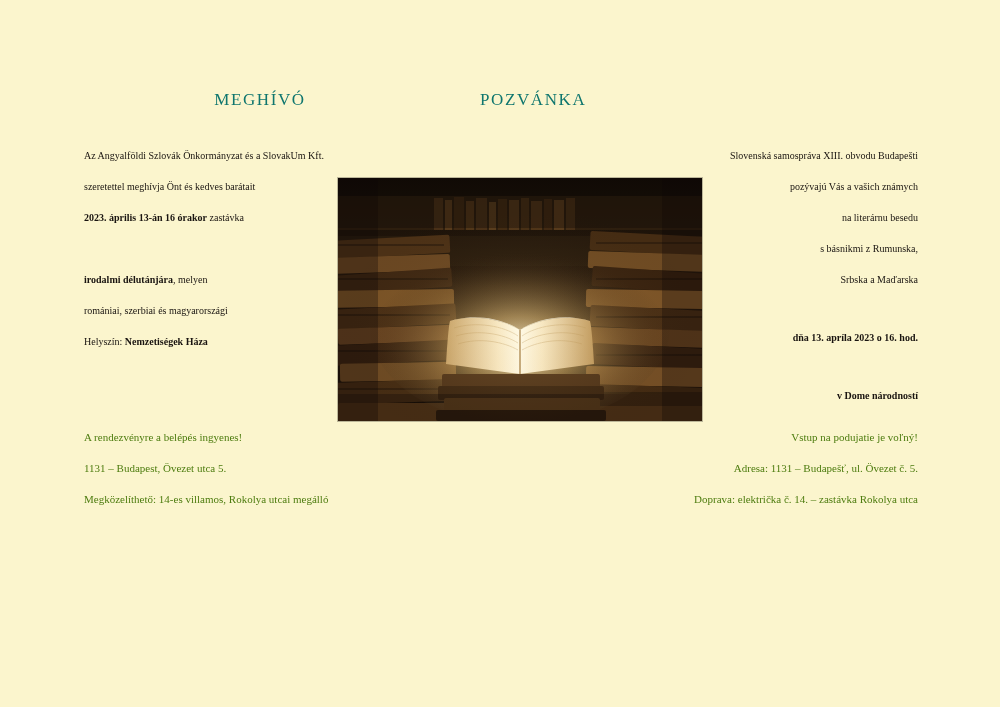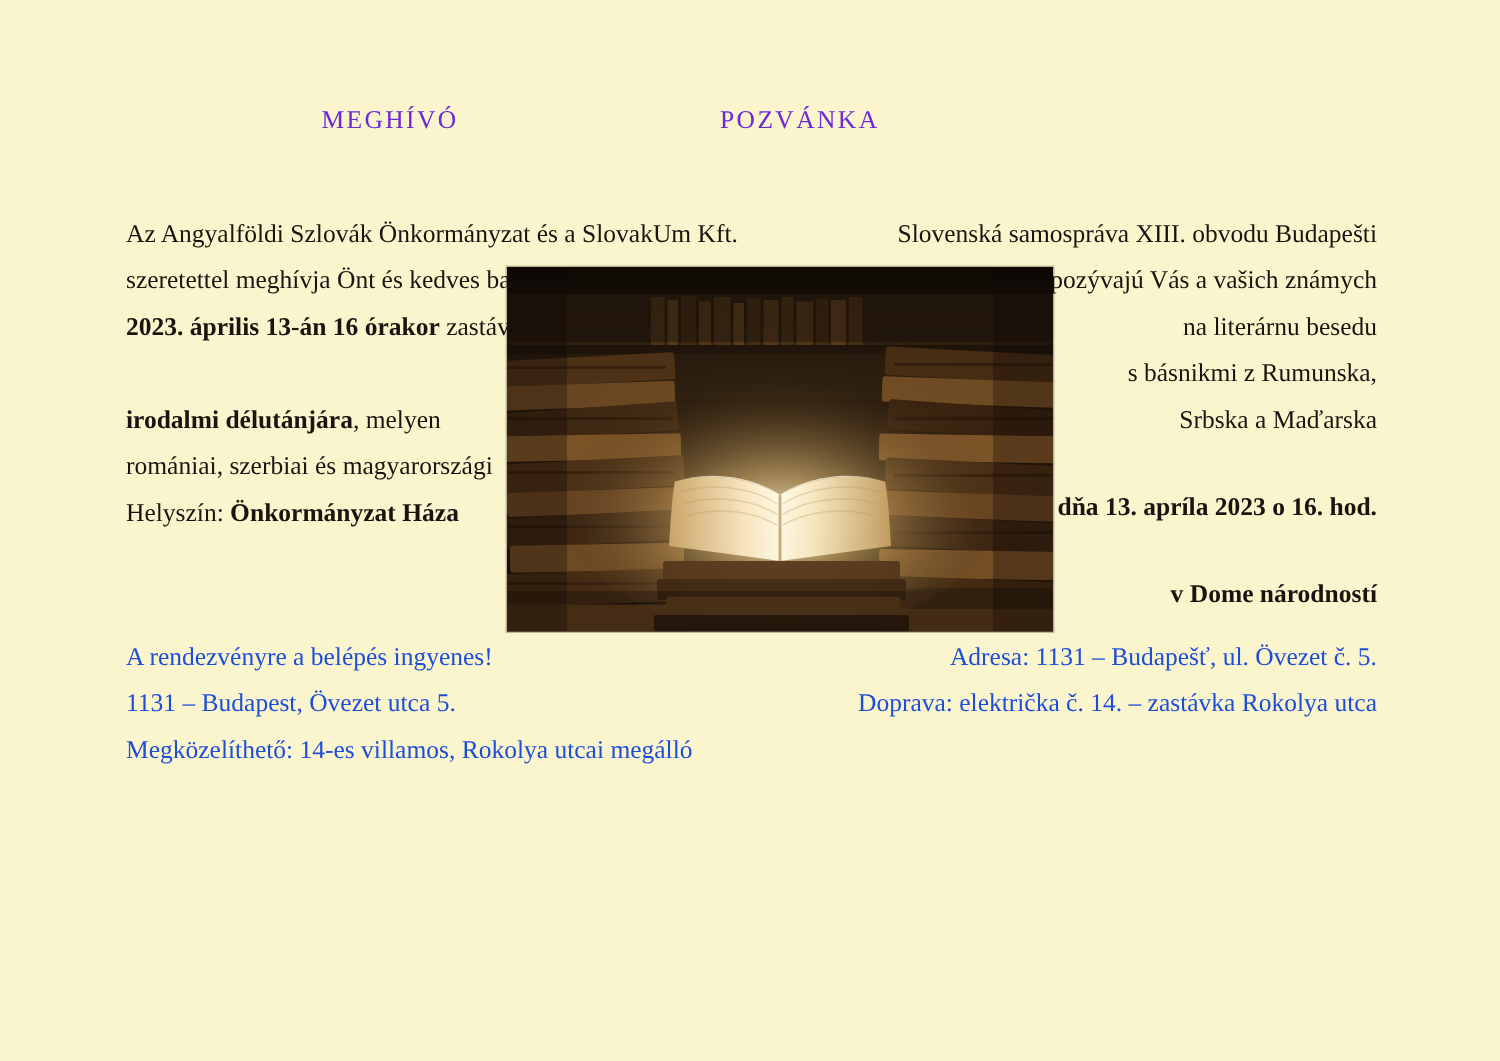--- a/index.html
+++ b/index.html
@@ -16,41 +16,41 @@
   }
   .page {
     position: relative;
     width: 1000px;
     height: 707px;
   }
 
   
   .title {
     position: absolute;
-    top: 70px;
+    top: 90px;
     font-size: 17px;
     letter-spacing: 1.6px;
-    color: #6d28d9;
+    color: #0f766e;
   }
   .title-left {
     left: 0;
     width: 520px;
     text-align: center;
   }
   .title-right {
     left: 480px;
     width: 520px;
     text-align: left;
   }
 
   
   .col {
     position: absolute;
     top: 140px;
-    font-size: 17px;
+    font-size: 10px;
     line-height: 31px;
     color: #191410;
   }
   .col-left {
     left: 84px;
     width: 360px;
     text-align: left;
   }
   .col-right {
     right: 82px;
@@ -65,23 +65,23 @@
   }
   .b {
     font-weight: bold;
     margin-top: 27px;
   }
 
   
   .lower {
     position: absolute;
     top: 422px;
-    font-size: 17px;
+    font-size: 11px;
     line-height: 31px;
-    color: #1d4ed8;
+    color: #4d7c0f;
   }
   .lower-left {
     left: 84px;
     width: 420px;
     text-align: left;
   }
   .lower-right {
     right: 82px;
     width: 420px;
     text-align: right;
@@ -110,21 +110,21 @@
   <div class="title title-left">MEGHÍVÓ</div>
   <div class="title title-right">POZVÁNKA</div>
 
   <div class="col col-left">
     <div class="line">Az Angyalföldi Szlovák Önkormányzat és a SlovakUm Kft.</div>
     <div class="line">szeretettel meghívja Önt és kedves barátait</div>
     <div class="line"><span class="b">2023. április 13-án 16 órakor</span><span> zastávka</span></div>
     <div class="line spacer"></div>
     <div class="line"><span class="b">irodalmi délutánjára</span><span>, melyen</span></div>
     <div class="line">romániai, szerbiai és magyarországi</div>
-    <div class="line"><span>Helyszín: </span><span class="b">Önkormányzat Háza</span></div>
+    <div class="line"><span>Helyszín: </span><span class="b">Nemzetiségek Háza</span></div>
   </div>
 
   <div class="col col-right">
     <div class="line">Slovenská samospráva XIII. obvodu Budapešti</div>
     <div class="line">pozývajú Vás a vašich známych</div>
     <div class="line">na literárnu besedu</div>
     <div class="line">s básnikmi z Rumunska,</div>
     <div class="line">Srbska a Maďarska</div>
     <div class="line b">dňa 13. apríla 2023 o 16. hod.</div>
     <div class="line b">v Dome národností</div>
@@ -258,17 +258,18 @@
     </svg>
   </div>
 
   <div class="lower lower-left">
     <div class="line">A rendezvényre a belépés ingyenes!</div>
     <div class="line">1131 – Budapest, Övezet utca 5.</div>
     <div class="line">Megközelíthető: 14-es villamos, Rokolya utcai megálló</div>
   </div>
 
   <div class="lower lower-right">
+    <div class="line">Vstup na podujatie je voľný!</div>
     <div class="line">Adresa: 1131 – Budapešť, ul. Övezet č. 5.</div>
     <div class="line">Doprava: električka č. 14. – zastávka Rokolya utca</div>
   </div>
 
 </div>
 
 </body></html>

